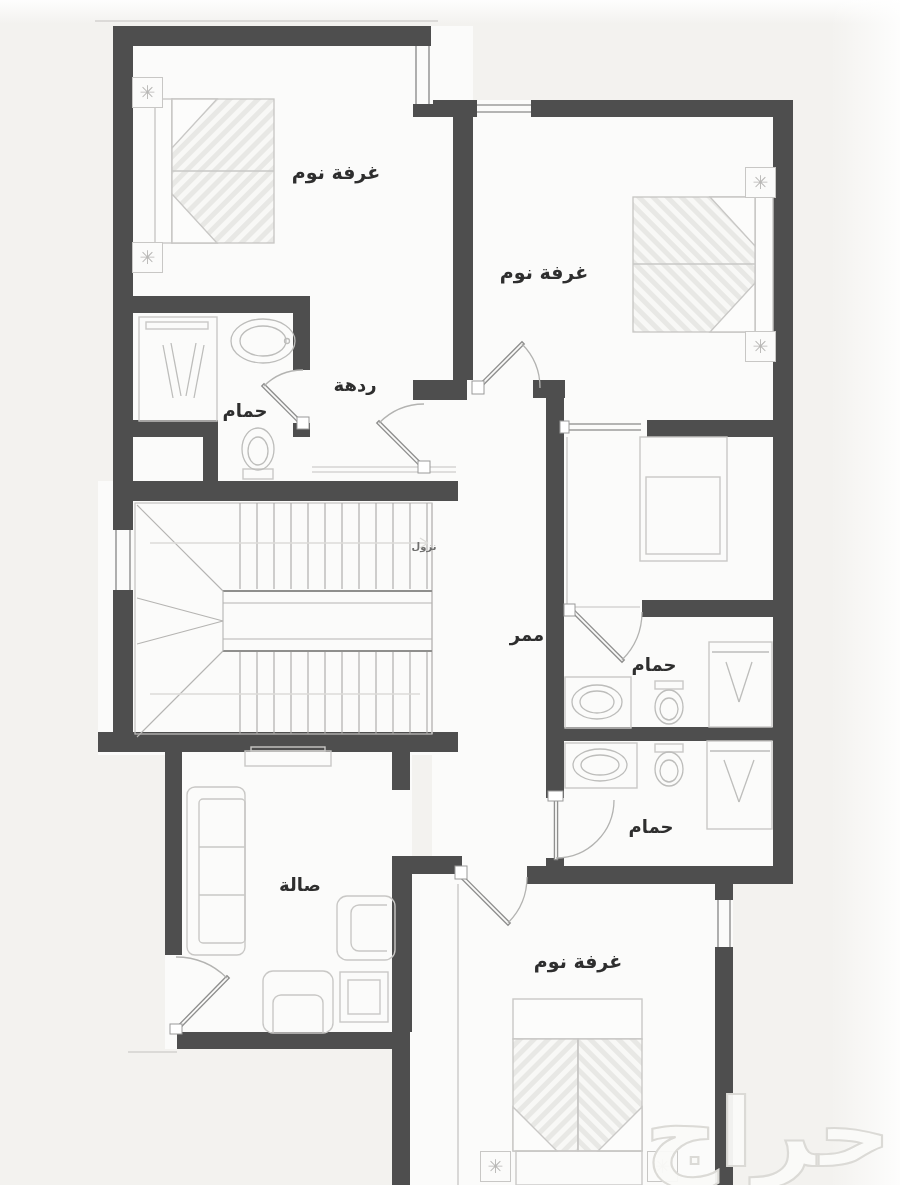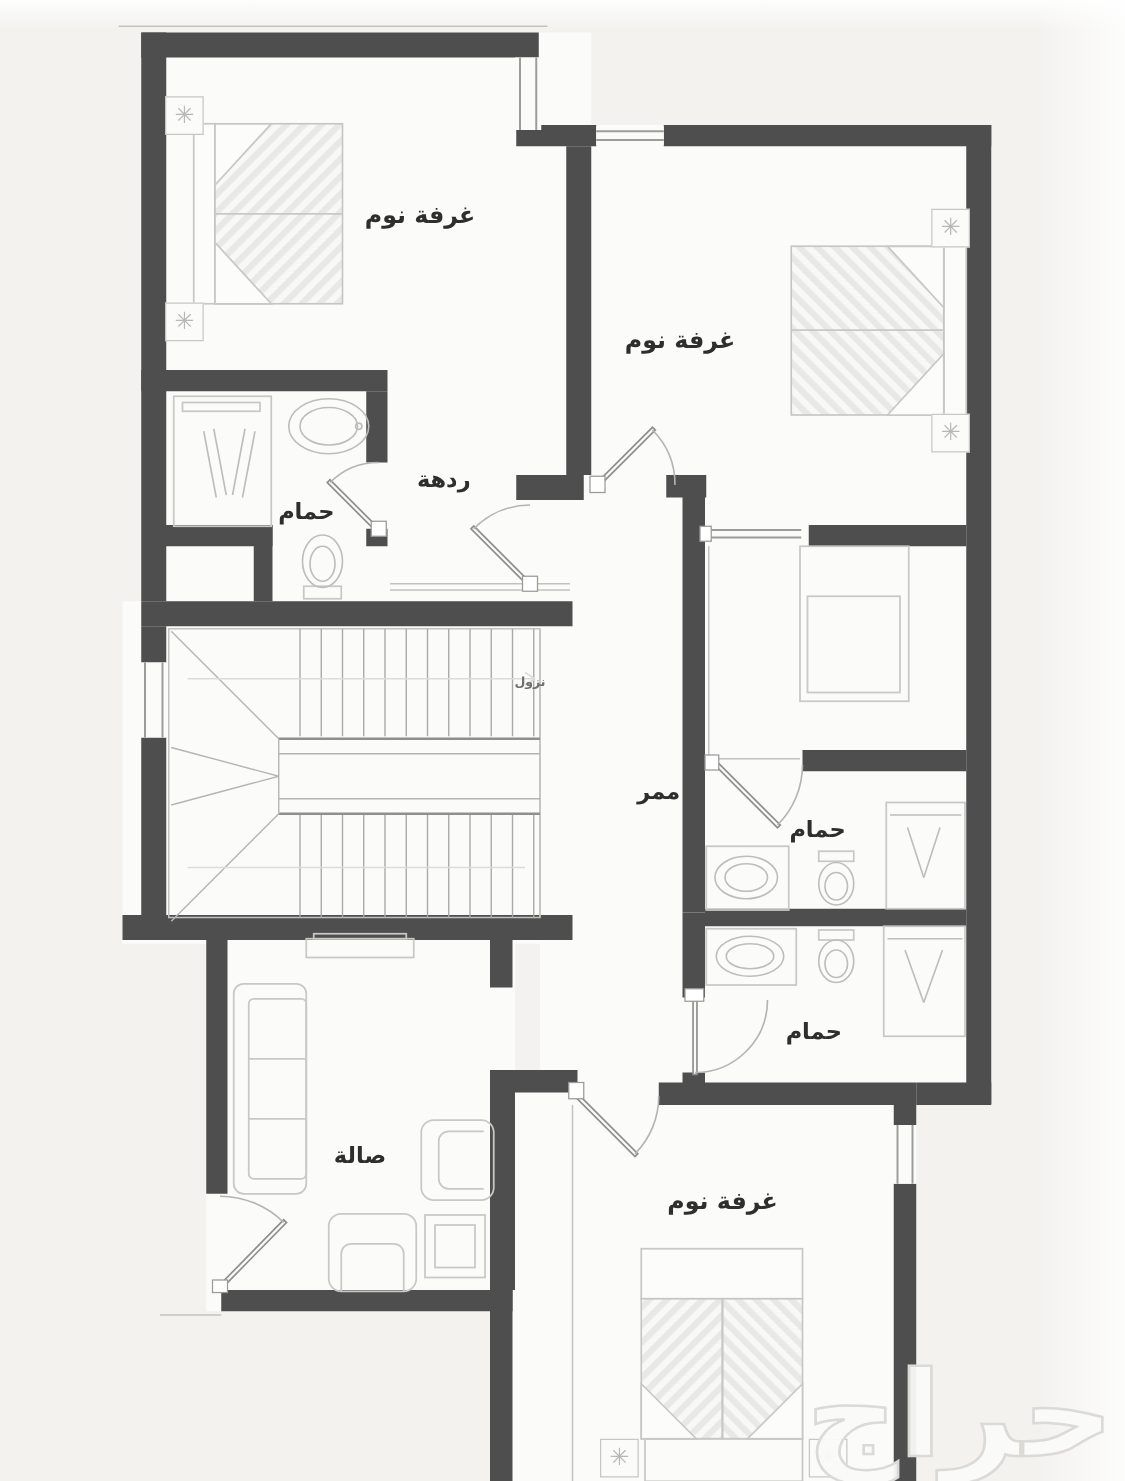--- a/index.html
+++ b/index.html
@@ -348,17 +348,17 @@
     </div>
 
   <div class="lbl" style="left:336px;top:172px;" dir="rtl" lang="ar">غرفة نوم</div>
   <div class="lbl" style="left:544px;top:272px;" dir="rtl" lang="ar">غرفة نوم</div>
   <div class="lbl" style="left:578px;top:961px;" dir="rtl" lang="ar">غرفة نوم</div>
   <div class="lbl mid" style="left:355px;top:384px;" dir="rtl" lang="ar">ردهة</div>
   <div class="lbl mid" style="left:245px;top:410px;" dir="rtl" lang="ar">حمام</div>
   <div class="lbl mid" style="left:654px;top:664px;" dir="rtl" lang="ar">حمام</div>
   <div class="lbl mid" style="left:651px;top:826px;" dir="rtl" lang="ar">حمام</div>
   <div class="lbl mid" style="left:507px;top:634px;margin-left:20px;" dir="rtl" lang="ar">ممر</div>
-  <div class="lbl mid" style="left:288px;top:884px;margin-top:41px;" dir="rtl" lang="ar">صالة</div>
+  <div class="lbl mid" style="left:300px;top:884px;" dir="rtl" lang="ar">صالة</div>
   <div class="lbl small" style="left:424px;top:546px;" dir="rtl" lang="ar">نزول</div>
 
   <div id="watermark" dir="rtl" lang="ar">حراج</div>
 </div>
 
 </body></html>

